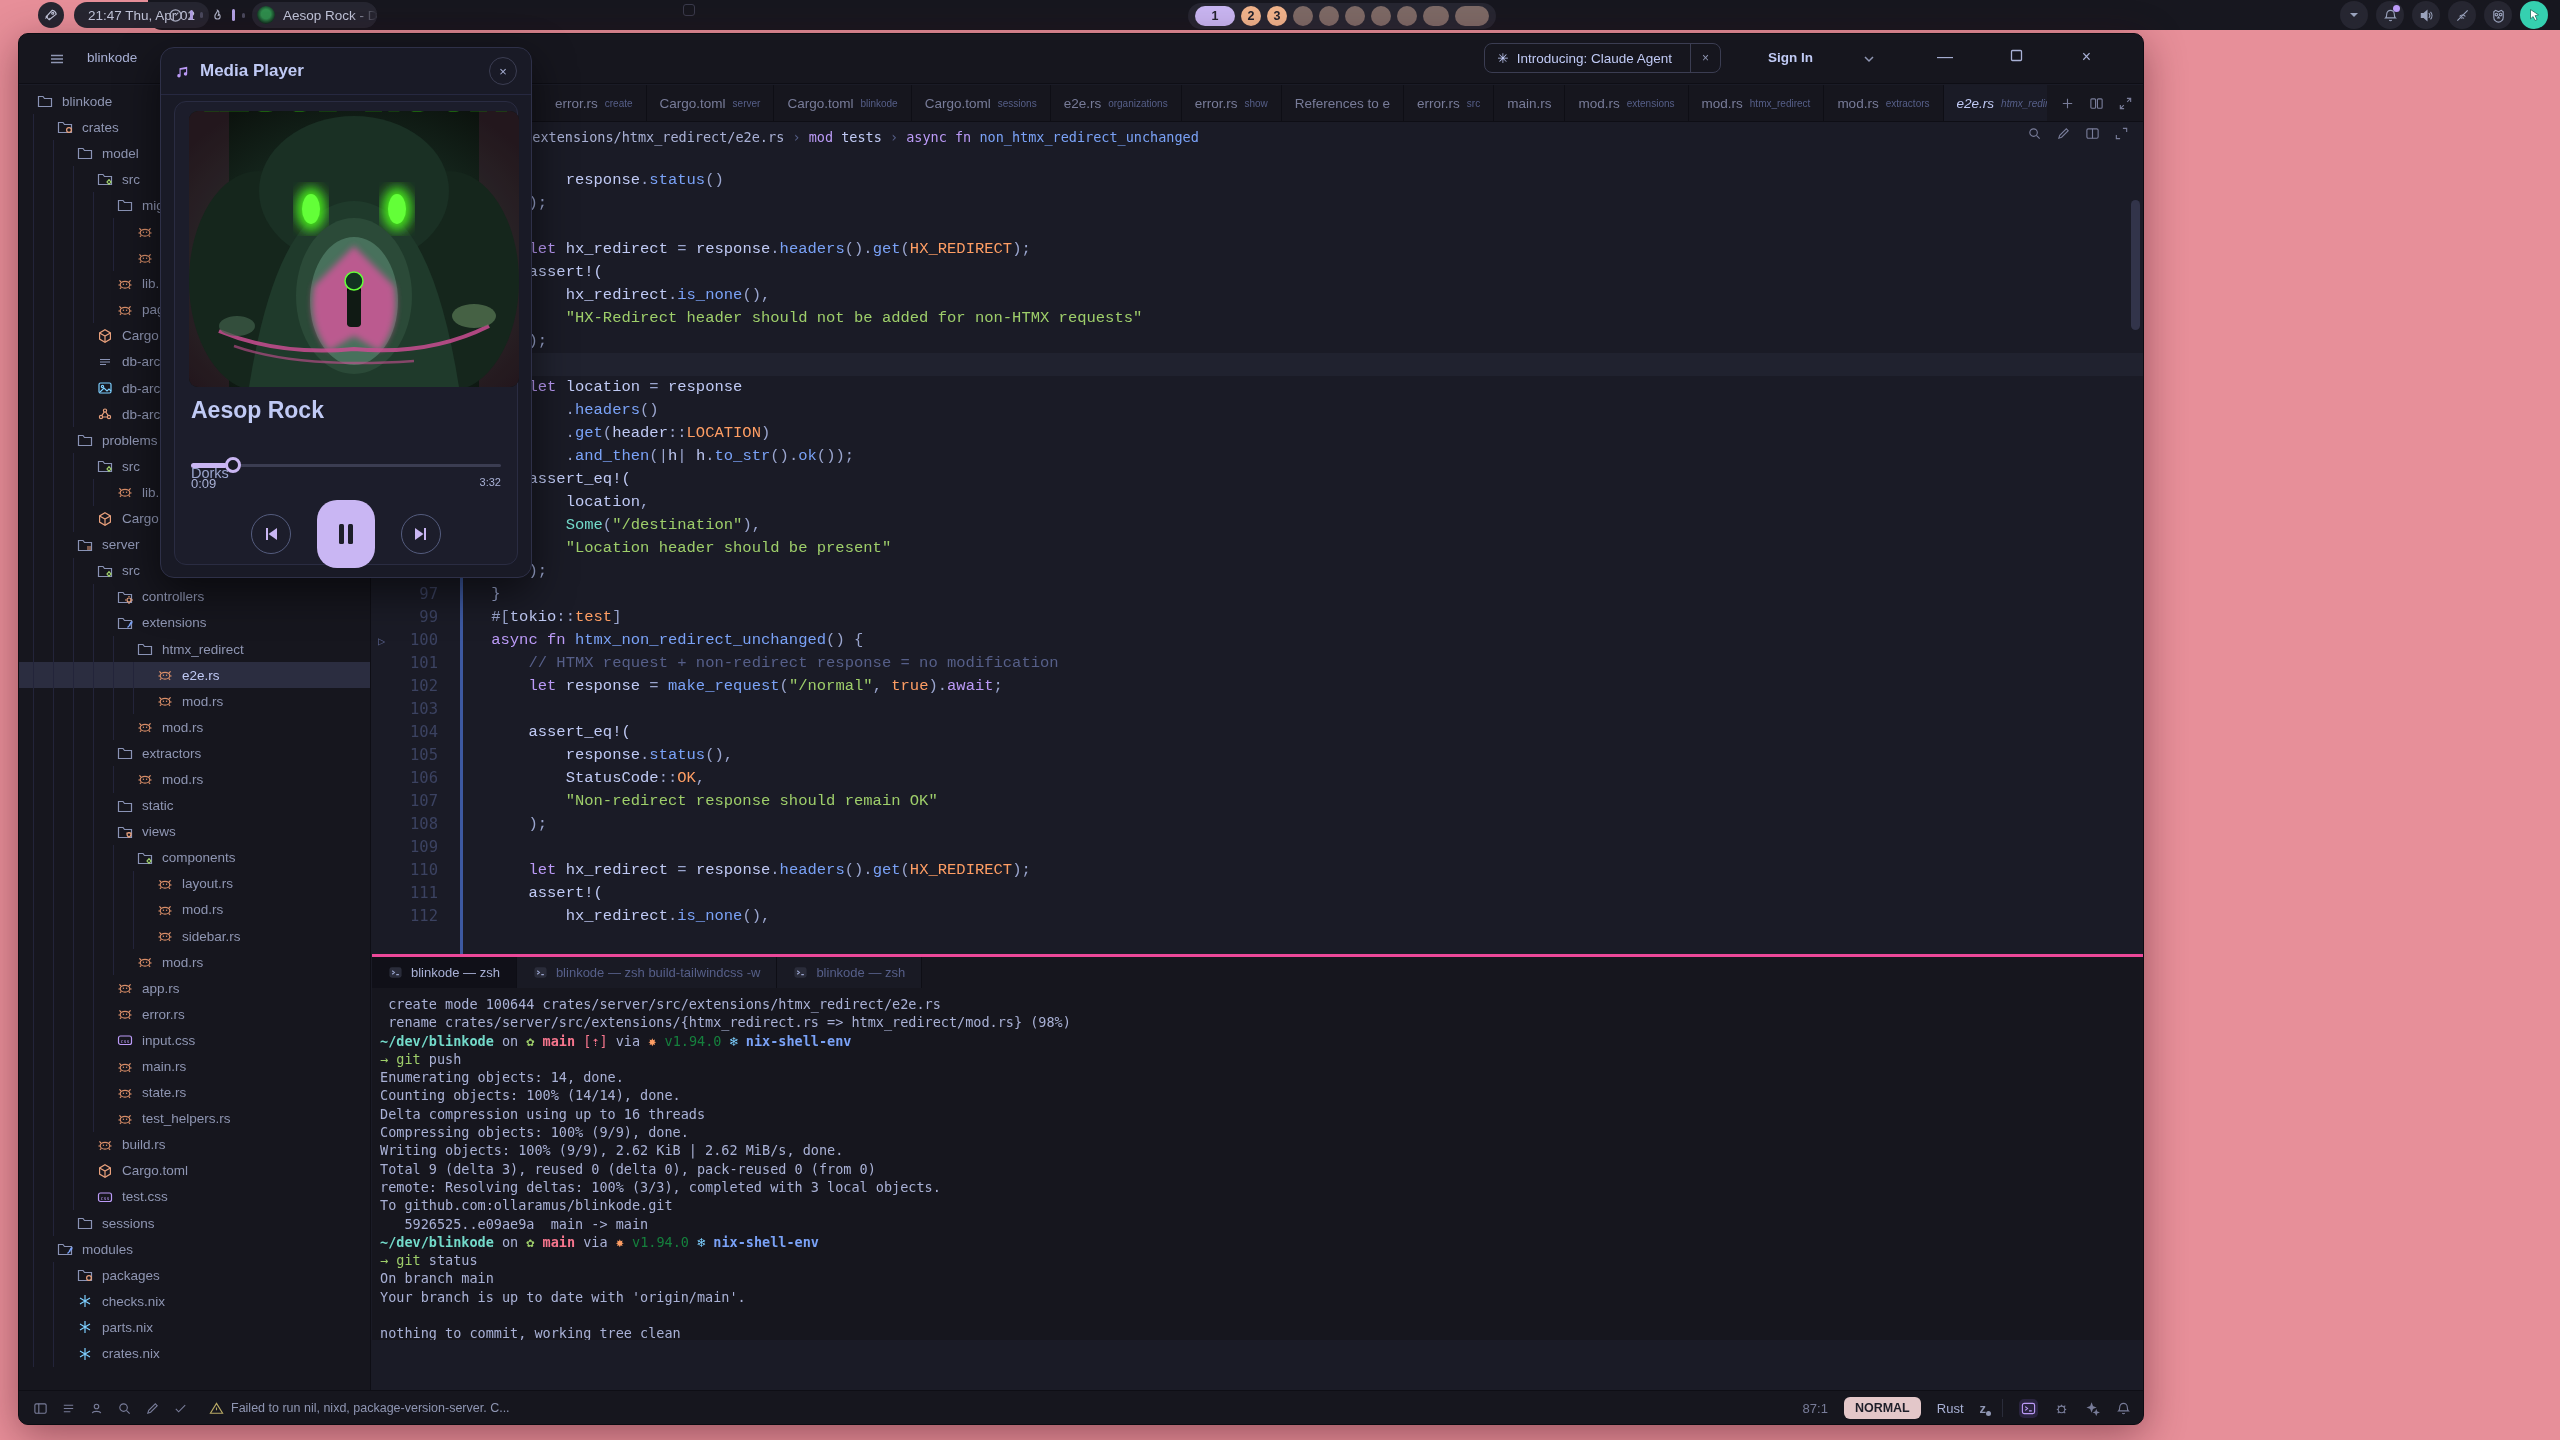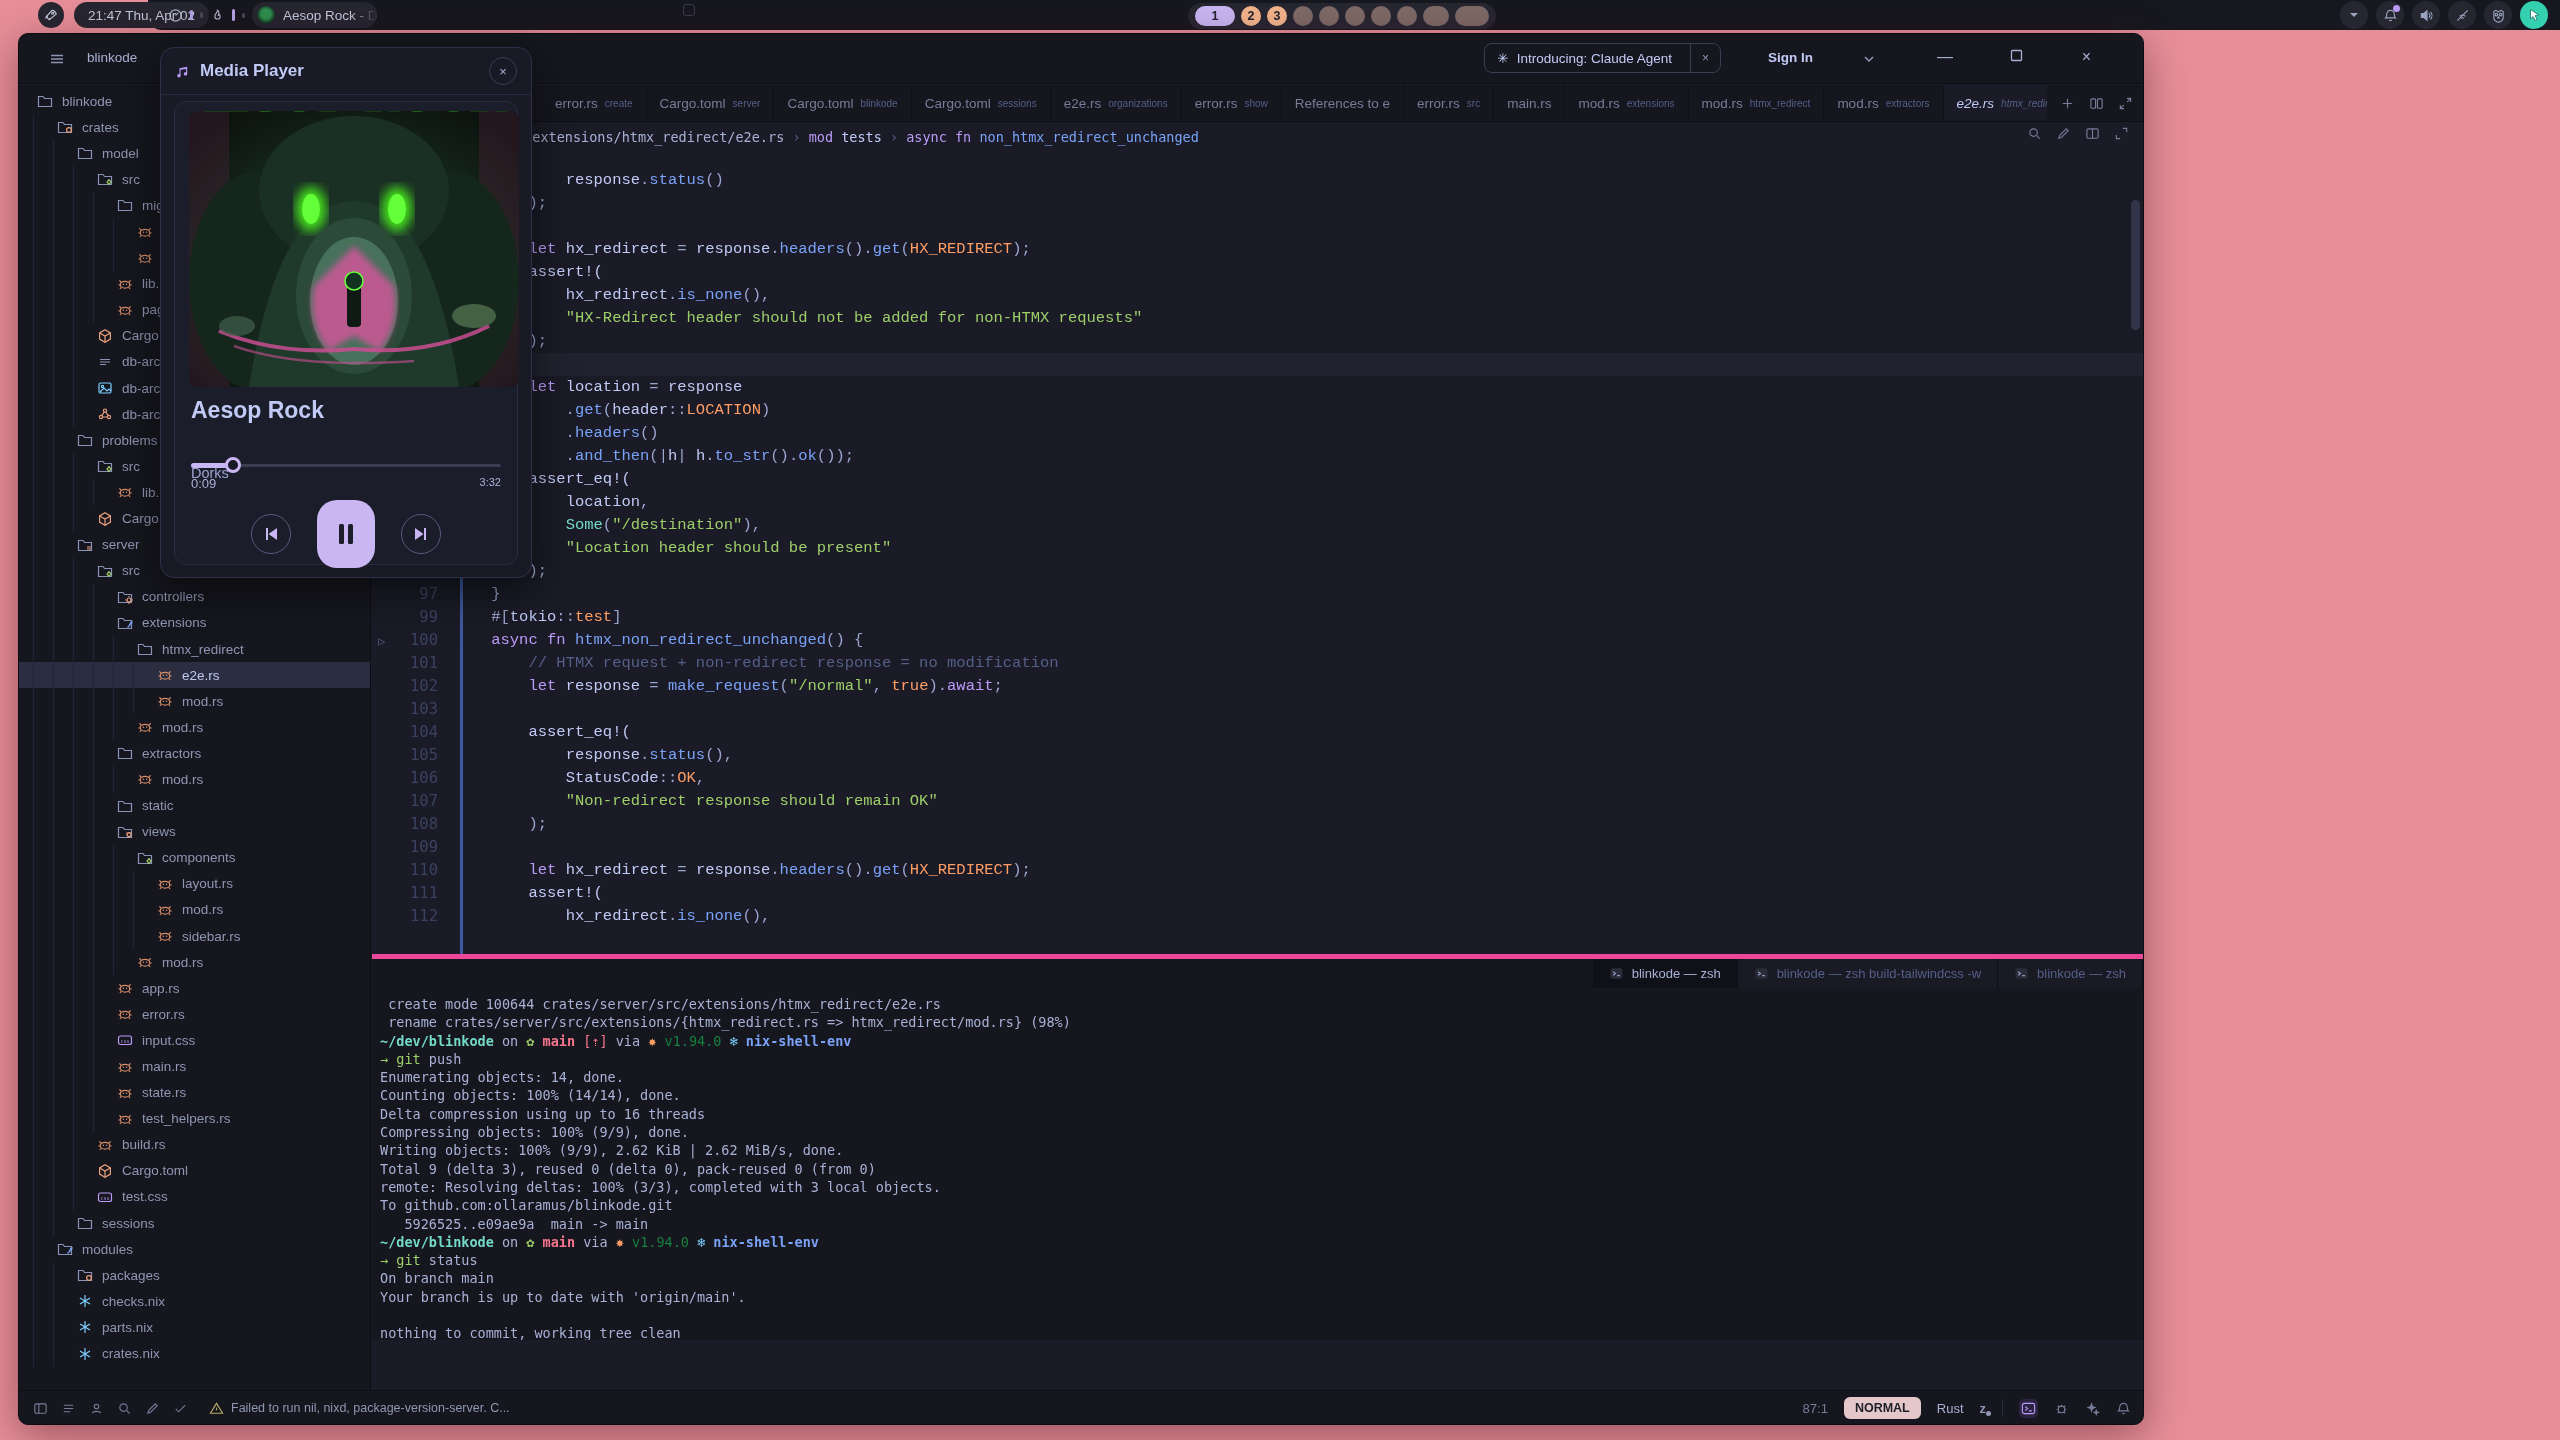--- a/index.html
+++ b/index.html
@@ -78,21 +78,21 @@
   .cl .runbtn { position:absolute; left:6px; color:#565f89; font-size:12px; top:1px; }
   .cl pre { font-family:Liberation Mono, monospace; white-space:pre; }
   .tk-kw{color:#bb9af7;} .tk-fn{color:#7aa2f7;} .tk-str{color:#9ece6a;} .tk-const{color:#ff9e64;}
   .tk-cmt{color:#565f89;} .tk-pun{color:#9aa5ce;} .tk-var{color:#c0caf5;} .tk-mac{color:#c0caf5;}
   .tk-typ{color:#c0caf5;} .tk-some{color:#73daca;} .tk-op{color:#9aa5ce;}
   #git-bar { position:absolute; left:88px; top:17px; width:3px; height:790px; background:#3d59a1; border-radius:2px; }
   #vscroll { position:absolute; right:3px; top:8px; width:9px; height:780px; }
   #vscroll .thumb { position:absolute; top:40px; width:9px; height:130px; border-radius:5px; background:#32344a; }
 
   
-  #termtabs { position:absolute; left:353px; top:920px; right:0; height:34px; background:#16161e; border-top:5px solid #ec4899; display:flex;justify-content:flex-end; }
+  #termtabs { position:absolute; left:353px; top:920px; right:0; height:34px; background:#16161e; border-top:3px solid #ec4899; display:flex; }
   .ttab { display:flex; align-items:center; gap:8px; padding:0 16px; font-size:13px; color:#565f89; border-right:1px solid #0e0e15; background:#191a24; }
   .ttab.active { background:#101018; color:#a9b1d6; }
   #terminal { position:absolute; left:353px; top:954px; right:0; height:352px; background:#16161e; font-family:"DejaVu Sans Mono", monospace; font-size:13.5px; line-height:18.3px; padding:7px 0 0 8px; white-space:pre; overflow:hidden; }
   .t-p{color:#a9b1d6;} .t-dir{color:#73daca;font-weight:bold;} .t-branch{color:#f7768e;font-weight:bold;}
   .t-up{color:#f7768e;} .t-ver{color:#15803d;font-weight:normal;} .t-nix{color:#7aa2f7;font-weight:bold;}
   .t-leaf{color:#9ece6a;} .t-crab{color:#ff9e64;} .t-snow{color:#7dcfff;} .t-arrow{color:#9ece6a;} .t-git{color:#9ece6a;}
 
   
   #statusbar { position:absolute; left:0; bottom:0; width:100%; height:34px; background:#16161e; border-top:1px solid #0e0e15; }
   #sb-left { position:absolute; left:14px; top:0; height:34px; display:flex; align-items:center; gap:13px; color:#6a7090; }
@@ -1198,26 +1198,26 @@
         </div>
         <div class="cl hl">
           <span class="gut">87</span>
           <pre></pre>
         </div>
         <div class="cl">
           <span class="gut">88</span>
           <pre><span class="tk-pun">        </span><span class="tk-kw">let </span><span class="tk-var">location</span><span class="tk-op"> = </span><span class="tk-var">response</span></pre>
         </div>
         <div class="cl">
+          <span class="gut">89</span>
+          <pre><span class="tk-pun">            .</span><span class="tk-fn">headers</span><span class="tk-pun">()</span></pre>
+        </div>
+        <div class="cl">
           <span class="gut">90</span>
           <pre><span class="tk-pun">            .</span><span class="tk-fn">get</span><span class="tk-pun">(</span><span class="tk-var">header</span><span class="tk-pun">::</span><span class="tk-const">LOCATION</span><span class="tk-pun">)</span></pre>
-        </div>
-        <div class="cl">
-          <span class="gut">89</span>
-          <pre><span class="tk-pun">            .</span><span class="tk-fn">headers</span><span class="tk-pun">()</span></pre>
         </div>
         <div class="cl">
           <span class="gut">91</span>
           <pre><span class="tk-pun">            .</span><span class="tk-fn">and_then</span><span class="tk-pun">(|</span><span class="tk-var">h</span><span class="tk-pun">| </span><span class="tk-var">h</span><span class="tk-pun">.</span><span class="tk-fn">to_str</span><span class="tk-pun">().</span><span class="tk-fn">ok</span><span class="tk-pun">());</span></pre>
         </div>
         <div class="cl">
           <span class="gut">92</span>
           <pre><span class="tk-pun">        </span><span class="tk-mac">assert_eq!(</span></pre>
         </div>
         <div class="cl">

